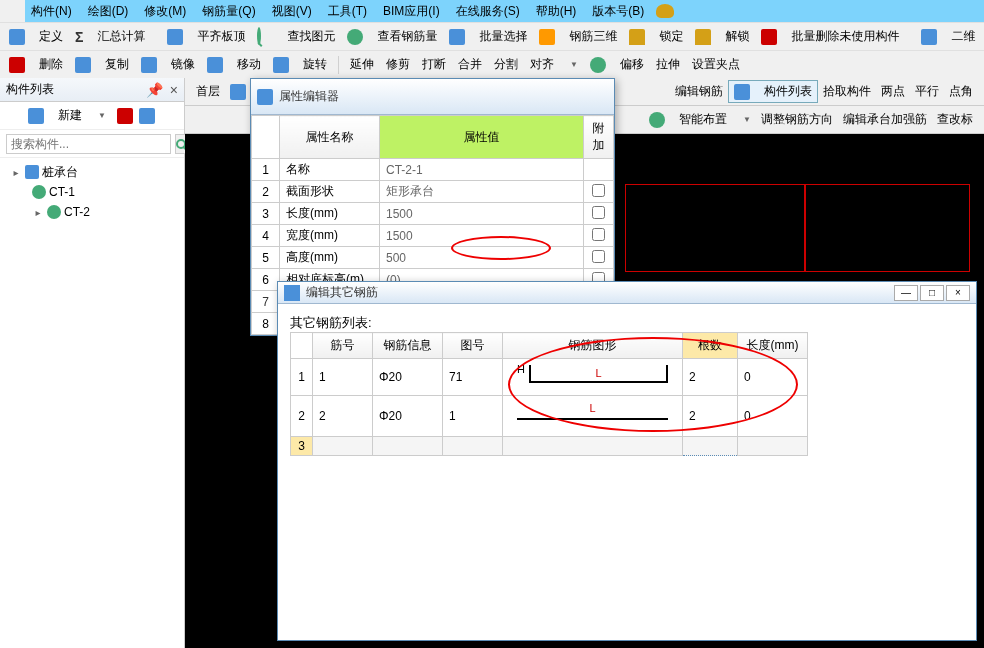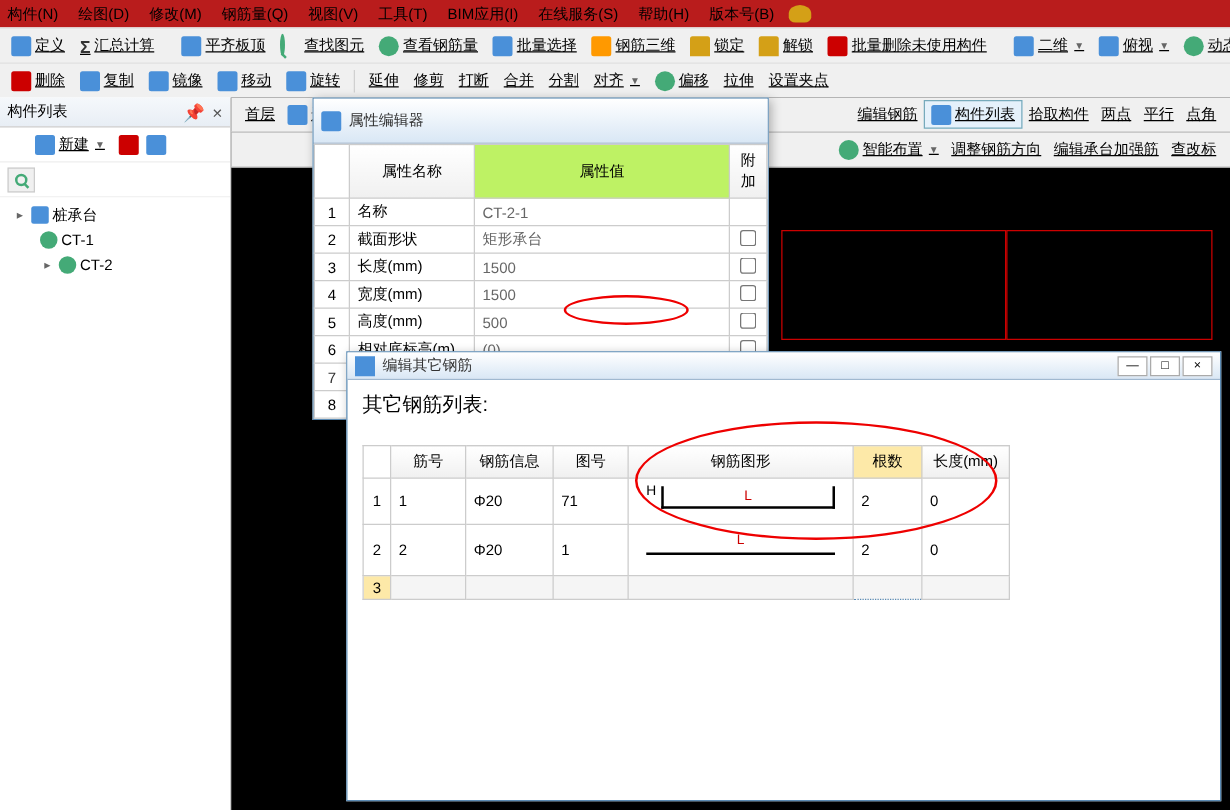--- a/index.html
+++ b/index.html
@@ -1,25 +1,25 @@
 <!DOCTYPE html>
 <html><head>
   <meta charset="utf-8">
   <style>
     * { box-sizing: border-box; margin: 0; padding: 0; font-family: "Microsoft YaHei", "SimSun", sans-serif; }
     body { width: 984px; height: 648px; background: #f0f0f0; font-size: 12px; overflow: hidden; position: relative; }
 
     
-    .menubar { display: flex; align-items: center; height: 22px; background: #b91c1c; padding: 0 2px; gap: 8px; }
+    .menubar { display: flex; align-items: center; height: 22px; background: #7dd3fc; padding: 0 2px; gap: 8px; margin-left: 25px; }
     .menubar span { padding: 2px 4px; cursor: default; }
     .helmet-icon { width: 18px; height: 14px; background: #d4a017; border-radius: 50% 50% 30% 30%; display: inline-block; }
 
     
     .toolbar-row { display: flex; align-items: center; height: 28px; background: #f0f0f0; padding: 0 4px; border-top: 1px solid #e0e0e0; gap: 2px; overflow: hidden; white-space: nowrap; }
-    .tb-btn { display: inline-flex; align-items: center; gap: 3px; padding: 2px 5px; cursor: default; text-decoration: underline; }
+    .tb-btn { display: inline-flex; align-items: center; gap: 14px; padding: 2px 5px; cursor: default; }
     .tb-sep { width: 1px; height: 18px; background: #d0d0d0; margin: 0 4px; }
     .ico { width: 16px; height: 16px; display: inline-block; }
     .ico-sigma { font-size: 14px; font-weight: bold; color: #333; }
     .ico-search { border: 2px solid #4a7; border-radius: 50%; width: 10px; height: 10px; position: relative; }
     .ico-search::after { content: ''; position: absolute; width: 2px; height: 5px; background: #4a7; bottom: -4px; right: -2px; transform: rotate(-45deg); }
     .ico-green { background: #4a7; border-radius: 50%; }
     .ico-blue { background: #4a90d9; border-radius: 2px; }
     .ico-orange { background: #f90; border-radius: 2px; }
     .ico-red { background: #c00; border-radius: 2px; }
     .ico-lock { background: #d4a017; border-radius: 2px 2px 0 0; }
@@ -72,21 +72,21 @@
     .red-ellipse { position: absolute; border: 2px solid #e00; border-radius: 50%; pointer-events: none; }
 
     
     .rebar-window { position: absolute; left: 277px; top: 281px; width: 700px; height: 360px; background: #fff; border: 1px solid #5b8bb4; box-shadow: 2px 2px 8px rgba(0,0,0,0.3); }
     .win-title { height: 22px; background: linear-gradient(#fff, #d9e7f5); display: flex; align-items: center; padding: 0 6px; border-bottom: 1px solid #a0b8d0; }
     .win-title .wicon { width: 16px; height: 16px; background: #4a90d9; margin-right: 6px; }
     .win-title .wtext { flex: 1; color: #333; }
     .win-title .wbtns { display: flex; gap: 2px; }
     .win-title .wbtn { width: 24px; height: 16px; border: 1px solid #aaa; background: #fff; text-align: center; font-size: 10px; line-height: 14px; }
     .rebar-body { padding: 10px 12px; }
-    .rebar-label { margin-bottom: 21px; font-size: 16px; }
+    .rebar-label { margin-bottom: 0; font-size: 13px; }
     .rebar-table { border-collapse: collapse; }
     .rebar-table th { background: linear-gradient(#fff, #f0f0f0); border: 1px solid #ccc; padding: 4px 6px; font-weight: normal; font-size: 12px; height: 22px; }
     .rebar-table td { border: 1px solid #ccc; padding: 2px 6px; height: 32px; font-size: 12px; vertical-align: middle; }
     .rebar-table .rn { width: 22px; text-align: center; background: #fff; }
     .rebar-shape { position: relative; height: 28px; }
     .shape-u { border: 2px solid #000; border-top: none; height: 18px; margin: 4px 8px 0 20px; position: relative; }
     .shape-u .h-label { position: absolute; left: -14px; top: -2px; font-size: 11px; }
     .shape-u .l-label { position: absolute; left: 50%; top: 2px; transform: translateX(-50%); color: #c00; font-size: 11px; }
     .shape-line { border-bottom: 2px solid #000; height: 14px; margin: 8px 8px 0 8px; position: relative; }
     .shape-line .l-label { position: absolute; left: 50%; top: -4px; transform: translateX(-50%); color: #c00; font-size: 11px; }
@@ -237,20 +237,21 @@
     <div class="panel-toolbar">
       <div class="tb-btn">
           <span class="ico ico-blue"></span>
           <span>新建</span>
           <span class="dd-arrow">▼</span>
         </div>
       <span class="ico ico-red"></span>
       <span class="ico ico-blue"></span>
     </div>
     <div class="search-row">
+      <input class="search-input" placeholder="搜索构件..." style="">
       <div class="search-btn">
           <span class="ico-search"></span>
         </div>
     </div>
     <div class="tree">
       <div class="tree-node lvl1">
           <span class="toggle">▸</span>
           <span class="nico ico-blue"></span>
           <span class="nlabel">桩承台</span>
         </div>

